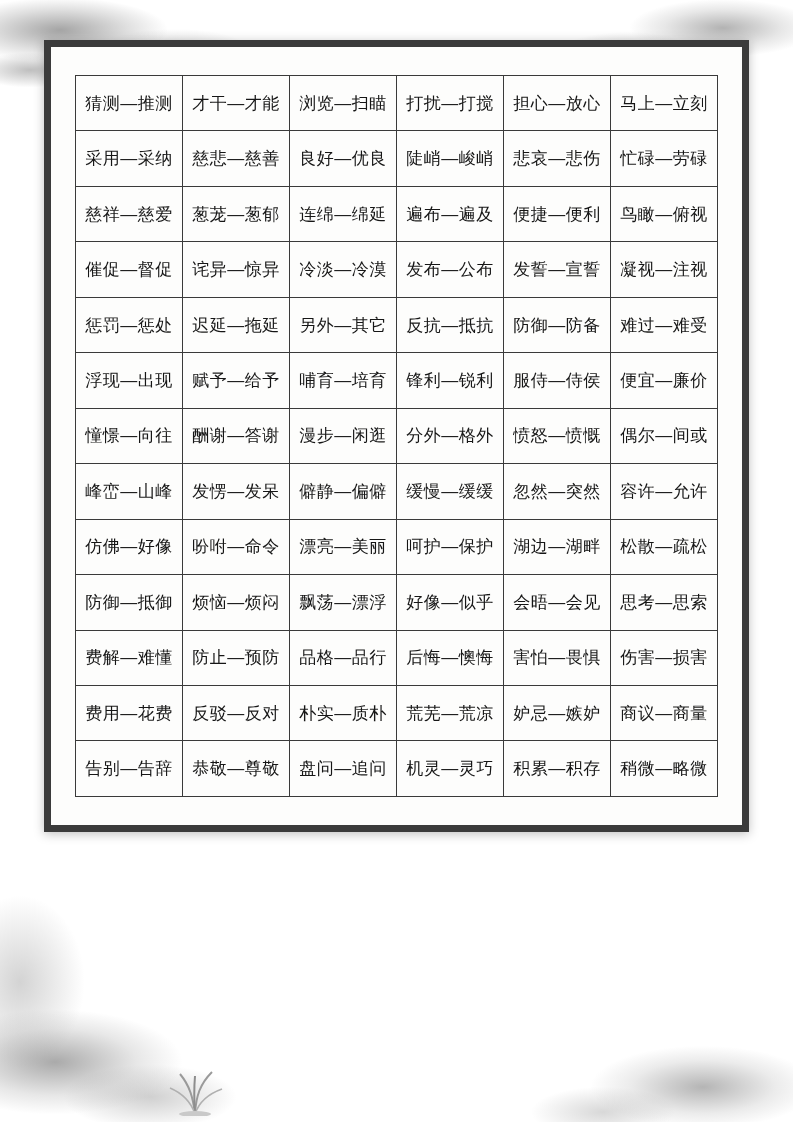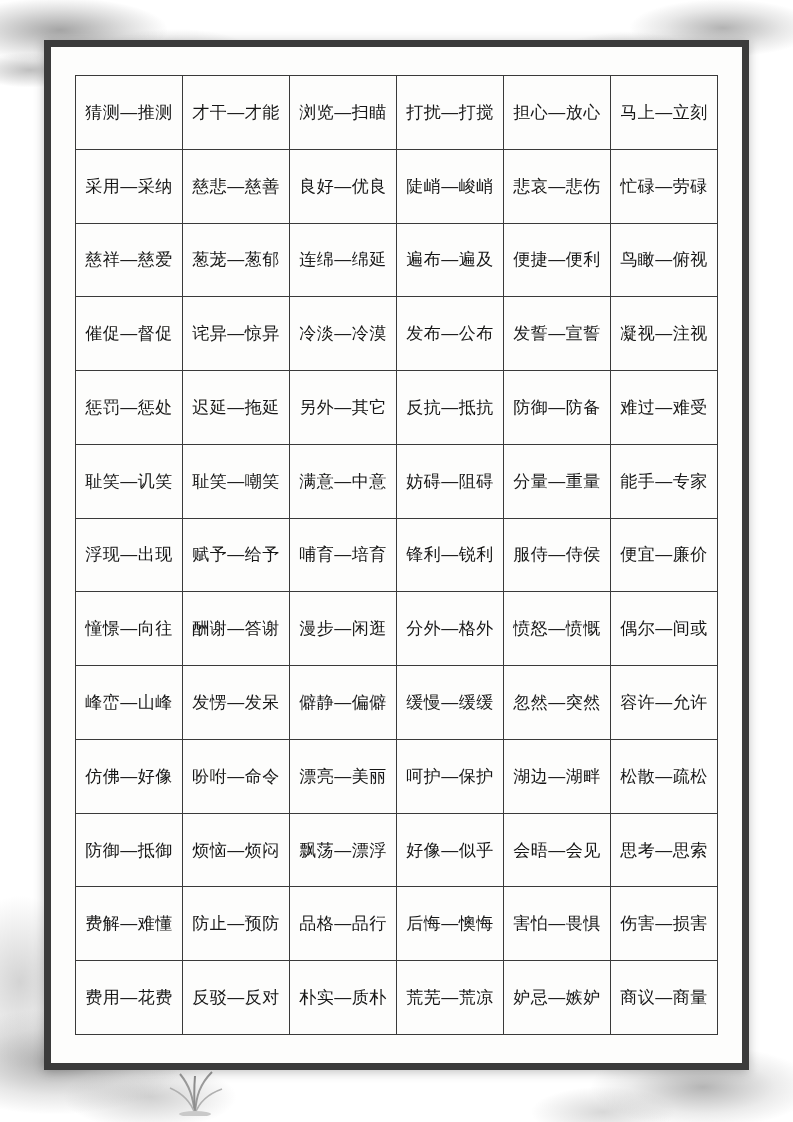--- a/index.html
+++ b/index.html
@@ -59,21 +59,21 @@
     height: 60px;
     pointer-events: none;
   }
 
   
   .paper {
     position: absolute;
     top: 40px;
     left: 44px;
     width: 705px;
-    height: 1030px;
+    height: 792px;
     background: #fdfdfc;
     border: 7px solid #3b3b3b;
     box-sizing: border-box;
     box-shadow: 0 2px 10px rgba(0,0,0,0.25);
     padding-left: 33px;
   }
 
   .table-wrap {
     position: absolute;
     top: 28px;
@@ -155,28 +155,20 @@
         </tr>
         <tr>
           <td>惩罚—惩处</td>
           <td>迟延—拖延</td>
           <td>另外—其它</td>
           <td>反抗—抵抗</td>
           <td>防御—防备</td>
           <td>难过—难受</td>
         </tr>
         <tr>
-          <td>耻笑—讥笑</td>
-          <td>耻笑—嘲笑</td>
-          <td>满意—中意</td>
-          <td>妨碍—阻碍</td>
-          <td>分量—重量</td>
-          <td>能手—专家</td>
-        </tr>
-        <tr>
           <td>浮现—出现</td>
           <td>赋予—给予</td>
           <td>哺育—培育</td>
           <td>锋利—锐利</td>
           <td>服侍—侍侯</td>
           <td>便宜—廉价</td>
         </tr>
         <tr>
           <td>憧憬—向往</td>
           <td>酬谢—答谢</td>
@@ -218,16 +210,24 @@
           <td>伤害—损害</td>
         </tr>
         <tr>
           <td>费用—花费</td>
           <td>反驳—反对</td>
           <td>朴实—质朴</td>
           <td>荒芜—荒凉</td>
           <td>妒忌—嫉妒</td>
           <td>商议—商量</td>
         </tr>
+        <tr>
+          <td>告别—告辞</td>
+          <td>恭敬—尊敬</td>
+          <td>盘问—追问</td>
+          <td>机灵—灵巧</td>
+          <td>积累—积存</td>
+          <td>稍微—略微</td>
+        </tr>
       </tbody>
     </table>
   </div>
 </div>
 
 </body></html>

